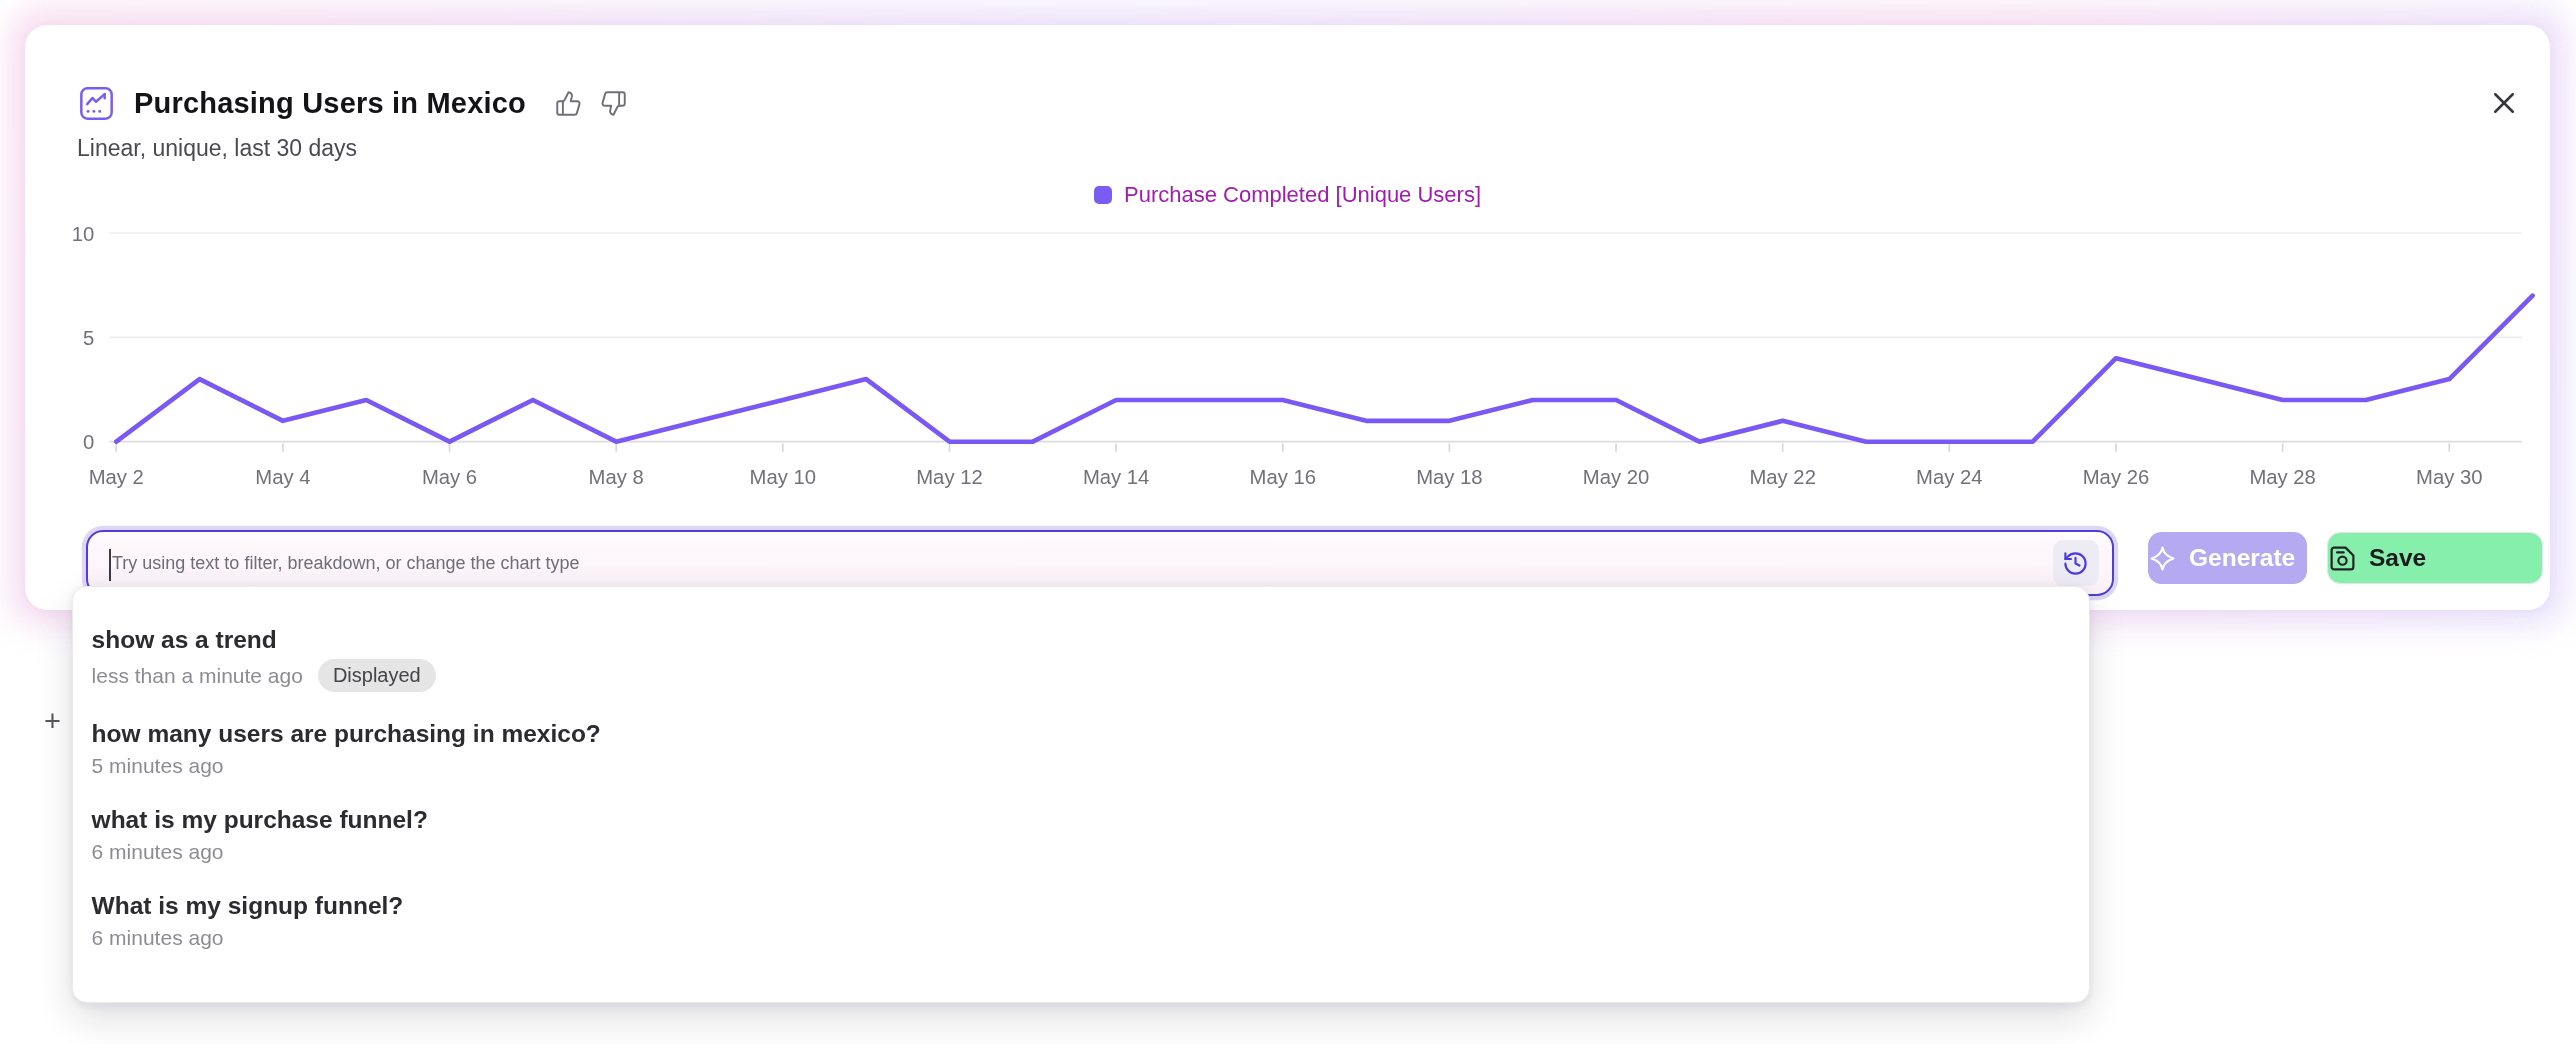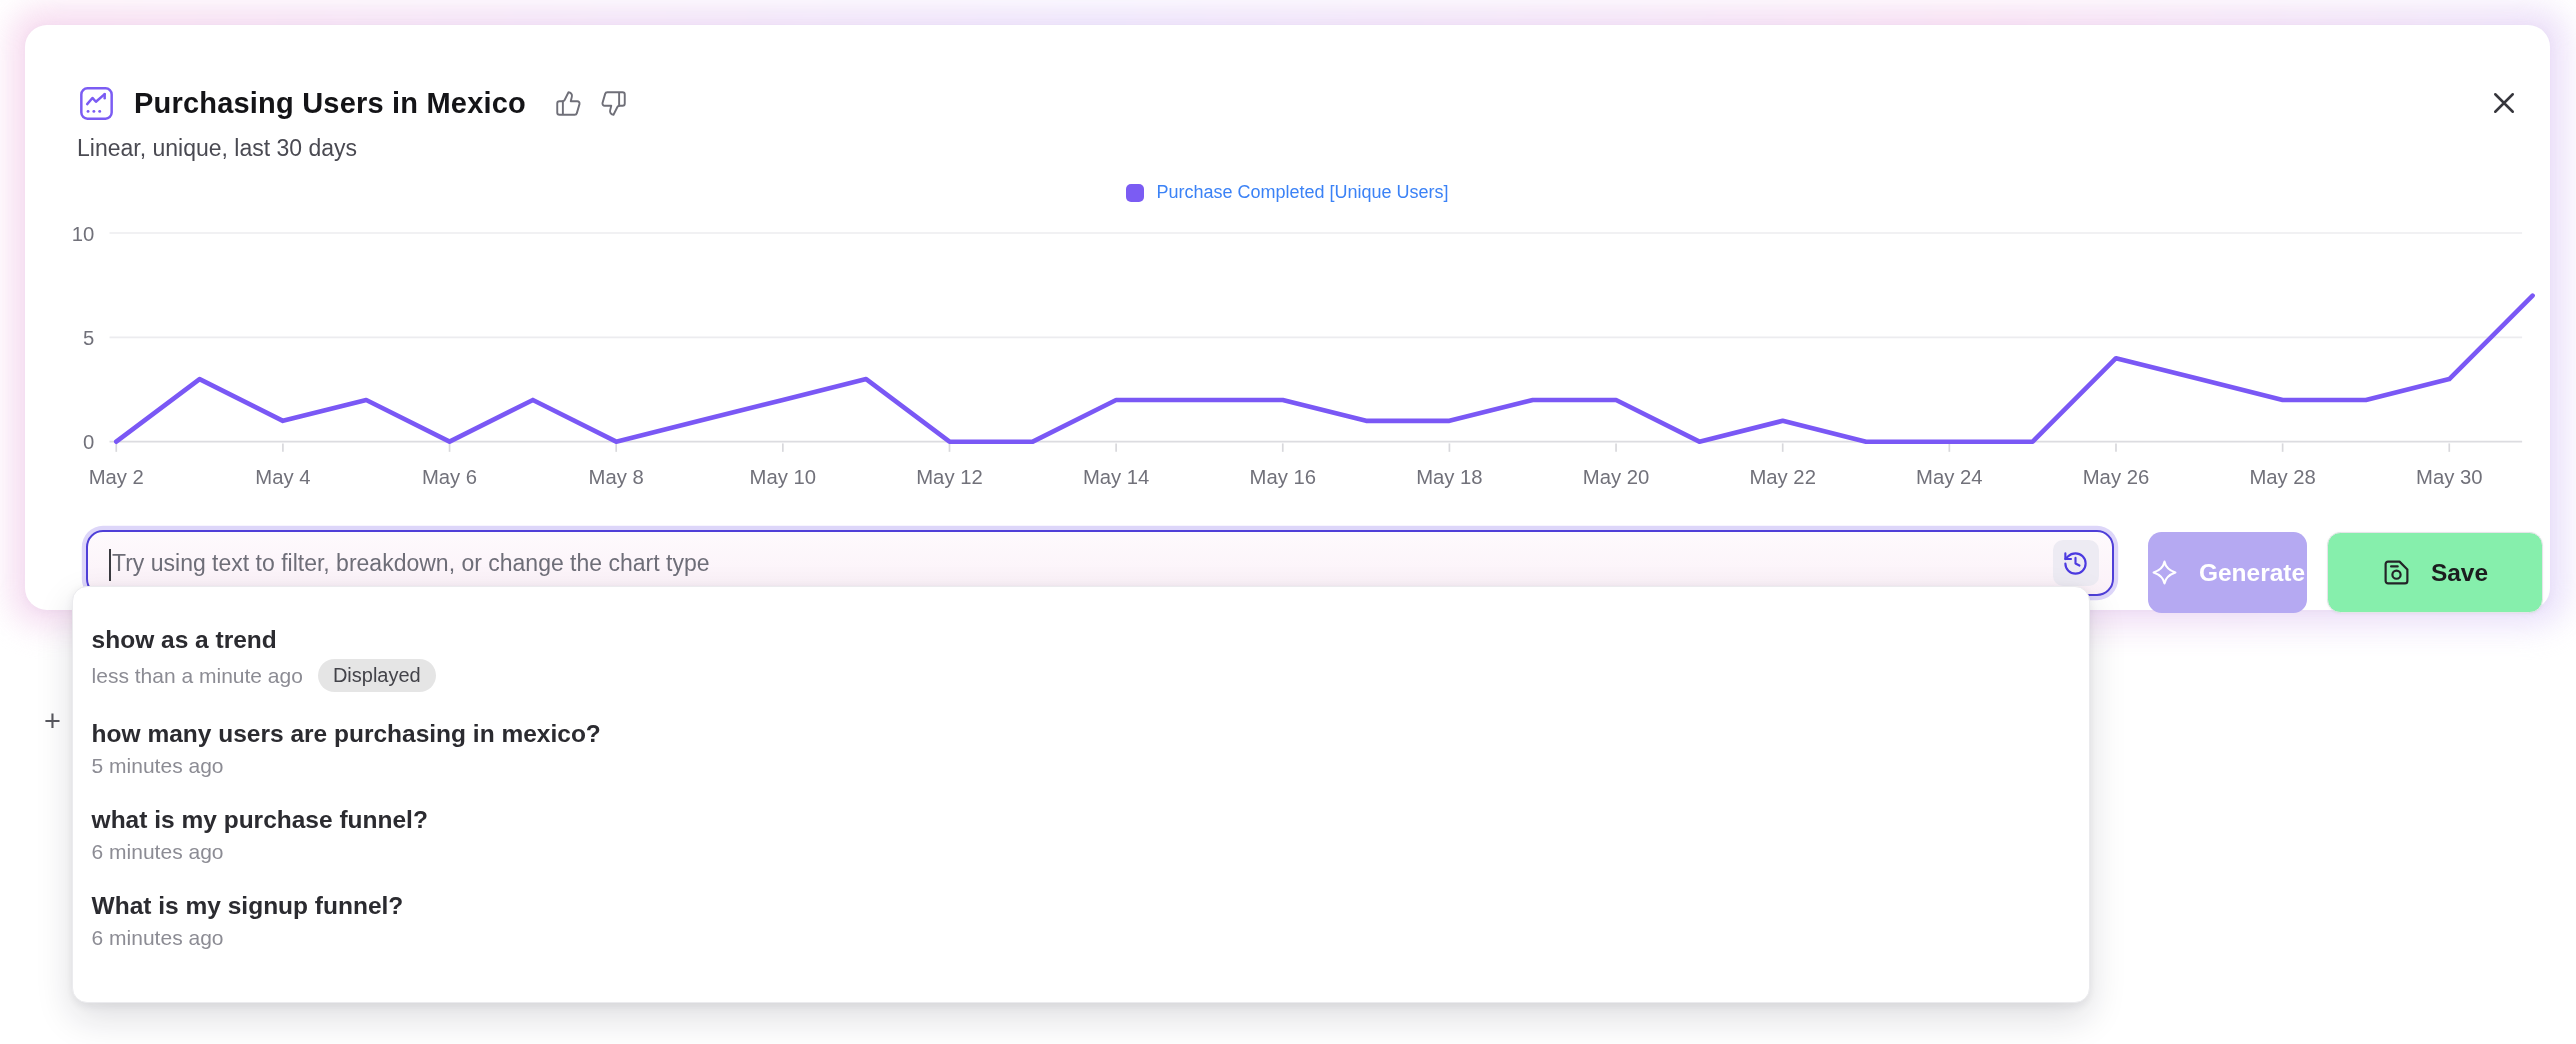--- a/index.html
+++ b/index.html
@@ -26,45 +26,45 @@
   .chart-chip { width:35px; height:35px; flex:0 0 auto; }
   .title { font-size:29px; font-weight:700; color:#141417; letter-spacing:0.2px; }
   .thumbs { display:flex; align-items:center; gap:18.6px; margin-left:8.5px; }
   .thumb-btn { width:27px; height:27px; cursor:pointer; display:flex; }
   .close-btn { position:absolute; right:29px; top:61px; width:34px; height:34px;
     display:flex; align-items:center; justify-content:center; cursor:pointer; }
   .subtitle { position:absolute; left:52px; top:110px; font-size:23px; color:#4a4a52; }
   .legend { position:absolute; left:0; top:157px; width:100%; display:flex;
     align-items:center; justify-content:center; gap:12px; }
   .legend-swatch { width:18px; height:18px; border-radius:5px; background:#7b5cf3; }
-  .legend-label { font-size:18px; color:#3b82f6; }
+  .legend-label { font-size:22px; color:#a21caf; }
   #chart { position:absolute; left:0; top:190px; }
   #chart text { font-family:"Liberation Sans", sans-serif; }
 
   .prompt-input {
     position:absolute; left:61px; top:505px; width:2028px; height:66px;
     border:2.5px solid #4f3fd8; border-radius:17px;
     box-shadow: 0 0 0 4.2px #ddd6f9;
     background: linear-gradient(180deg,#fefafd 0%, #fbf1f8 100%);
     display:flex; align-items:center;
   }
   .prompt-input input {
     flex:1; height:100%; border:none; outline:none; background:transparent;
-    padding-left:24px; font-size:23px; color:#2a2a30;
+    padding-left:24px; font-size:18px; color:#2a2a30;
     font-family:"Liberation Sans", sans-serif;
   }
   .prompt-input input::placeholder { color:#6e6e78; opacity:1; }
   .caret { position:absolute; left:21px; top:17px; width:1.7px; height:32px; background:#3a3a40; }
   .history-chip {
     position:absolute; right:13.5px; top:50%; transform:translateY(-50%);
     width:46px; height:46px; border-radius:10px; background:#edebf3;
     display:flex; align-items:center; justify-content:center; cursor:pointer;
   }
-  .btn { position:absolute; top:507px; height:81px; border-radius:13.5px;
-    display:flex; align-items:center; justify-content:center; gap:20px;
+  .btn { position:absolute; top:507px; height:52px; border-radius:13.5px;
+    display:flex; align-items:center; gap:12px;
     font-size:24.5px; font-weight:600; cursor:pointer; }
   .btn-generate { left:2123px; width:159px; background:#b5a9f2; color:#ffffff; }
   .btn-save { left:2302px; width:216px; background:#86efac; color:#1c1c1f;
     border:1.7px solid #e5e5e8; box-shadow:0 0.8px 2.5px rgba(0,0,0,.04); }
 
   .plus-glyph { position:absolute; left:44px; top:705px; font-size:29px; color:#58585f; z-index:1; }
 
   .dropdown {
     position:absolute; left:72px; top:586px; width:2018px; height:417px;
     background:#ffffff; border:0.8px solid #ebebee; border-radius:15px;

